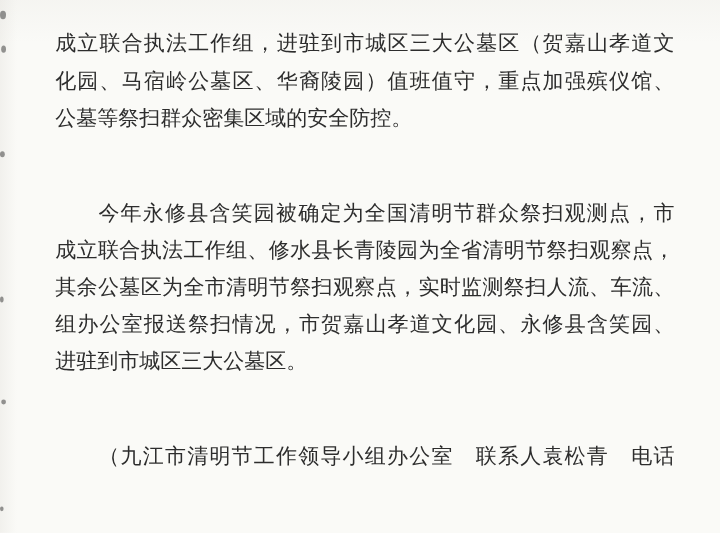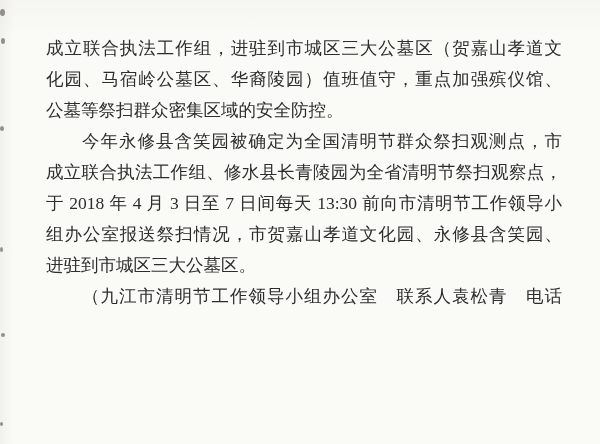--- a/index.html
+++ b/index.html
@@ -12,58 +12,59 @@
     height: 444px;
     overflow: hidden;
     background:
       linear-gradient(90deg, rgba(225,223,218,0.35) 0px, rgba(255,255,255,0) 14px),
       linear-gradient(180deg, rgba(238,237,233,0.4) 0%, rgba(255,255,255,0) 8%),
       var(--bg, #fafaf7);
   }
   .page {
     position: absolute;
     left: 46px;
-    top: 33px;
+    top: 21px;
     width: 516px;
     color: var(--fg, #2d2d2d);
     font-family: "Liberation Serif", "DejaVu Serif", serif;
     font-size: 17.5px;
     -webkit-font-smoothing: antialiased;
   }
   .line {
     height: 31px;
     line-height: 31px;
     text-align: justify;
     text-align-last: justify;
     text-justify: inter-character;
     white-space: nowrap;
   }
   .line.end {
     text-align-last: auto;
   }
   .line.indent {
     text-indent: 36px;
+    margin-top: 48px;
   }
   .speck {
     position: absolute;
     background: #3f3f3f;
     border-radius: 50%;
     opacity: 0.55;
   }
 </style>
 </head>
 <body>
 
 <div class="page">
   <div class="line">成立联合执法工作组，进驻到市城区三大公墓区（贺嘉山孝道文</div>
   <div class="line">化园、马宿岭公墓区、华裔陵园）值班值守，重点加强殡仪馆、</div>
   <div class="line end">公墓等祭扫群众密集区域的安全防控。</div>
   <div class="line indent">今年永修县含笑园被确定为全国清明节群众祭扫观测点，市</div>
   <div class="line">成立联合执法工作组、修水县长青陵园为全省清明节祭扫观察点，</div>
-  <div class="line">于 2018 年 4 月 3 日至 7 日间每天 13:30 前向市清明节工作领导小</div>
+  <div class="line">其余公墓区为全市清明节祭扫观察点，实时监测祭扫人流、车流、</div>
   <div class="line">组办公室报送祭扫情况，市贺嘉山孝道文化园、永修县含笑园、</div>
   <div class="line end">进驻到市城区三大公墓区。</div>
   <div class="line indent">（九江市清明节工作领导小组办公室　联系人袁松青　电话</div>
 </div>
 
 <div class="speck" style="left:0px;  top:9px;   width:5px; height:7px;"></div>
 <div class="speck" style="left:1px;  top:38px;  width:4px; height:6px;"></div>
 <div class="speck" style="left:0px;  top:126px; width:4px; height:5px;"></div>
 <div class="speck" style="left:0px;  top:247px; width:3px; height:5px;"></div>
 <div class="speck" style="left:1px;  top:333px; width:4px; height:4px;"></div>

